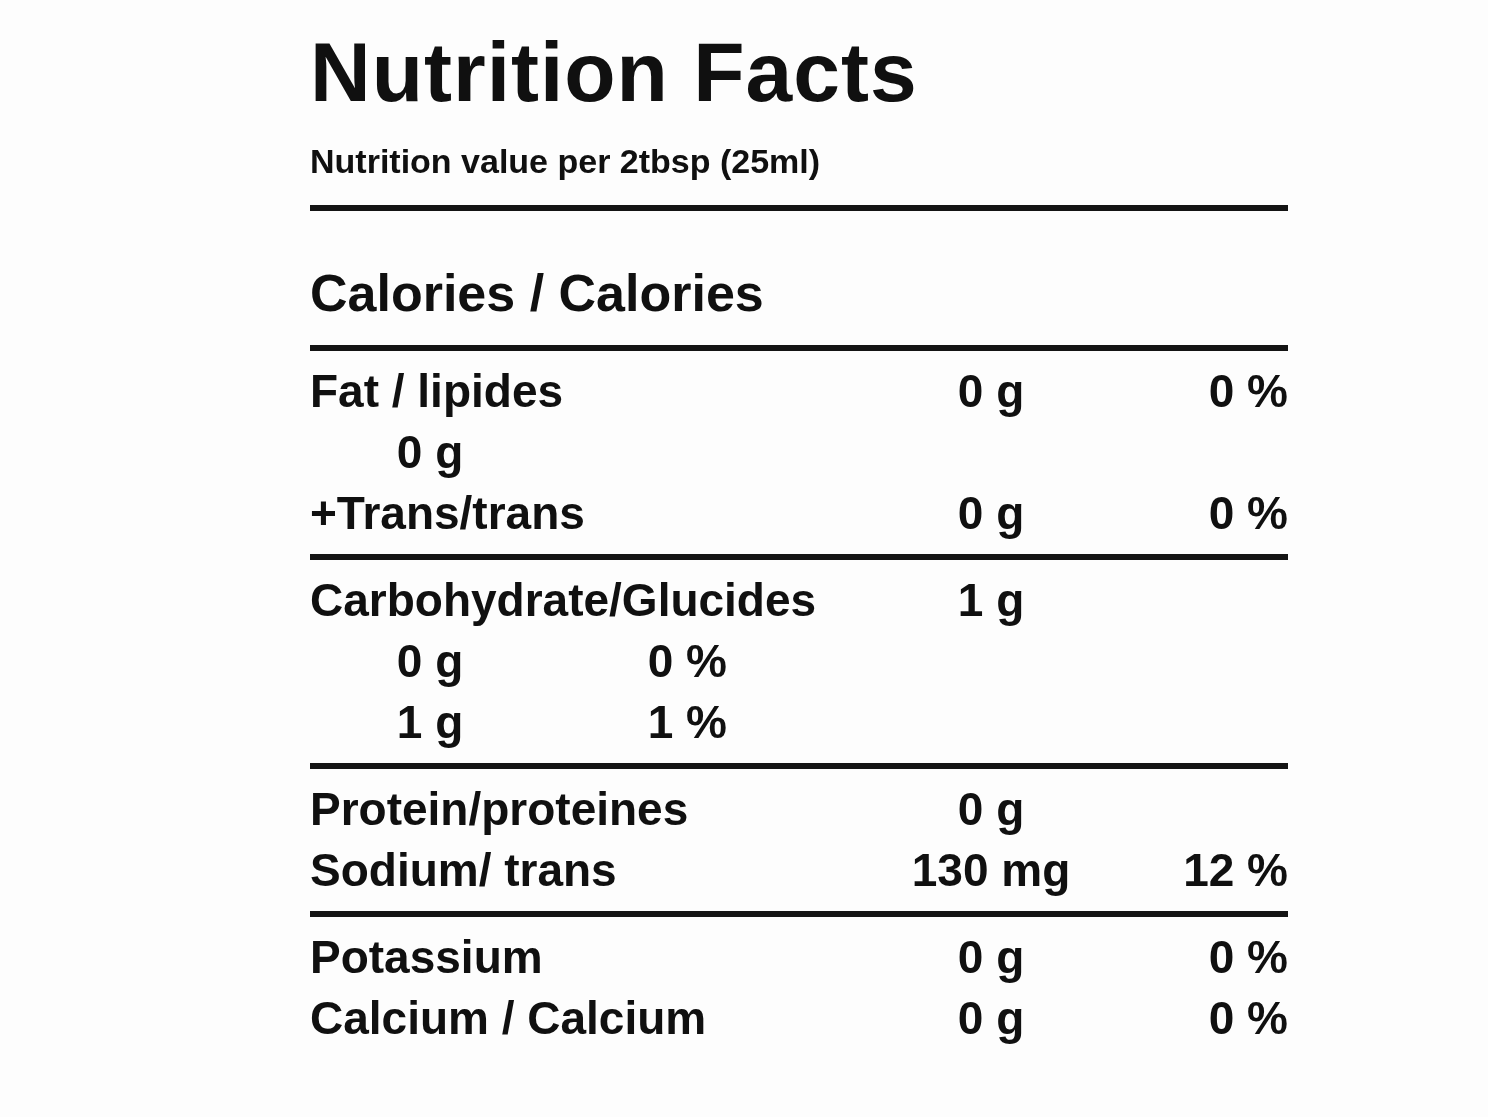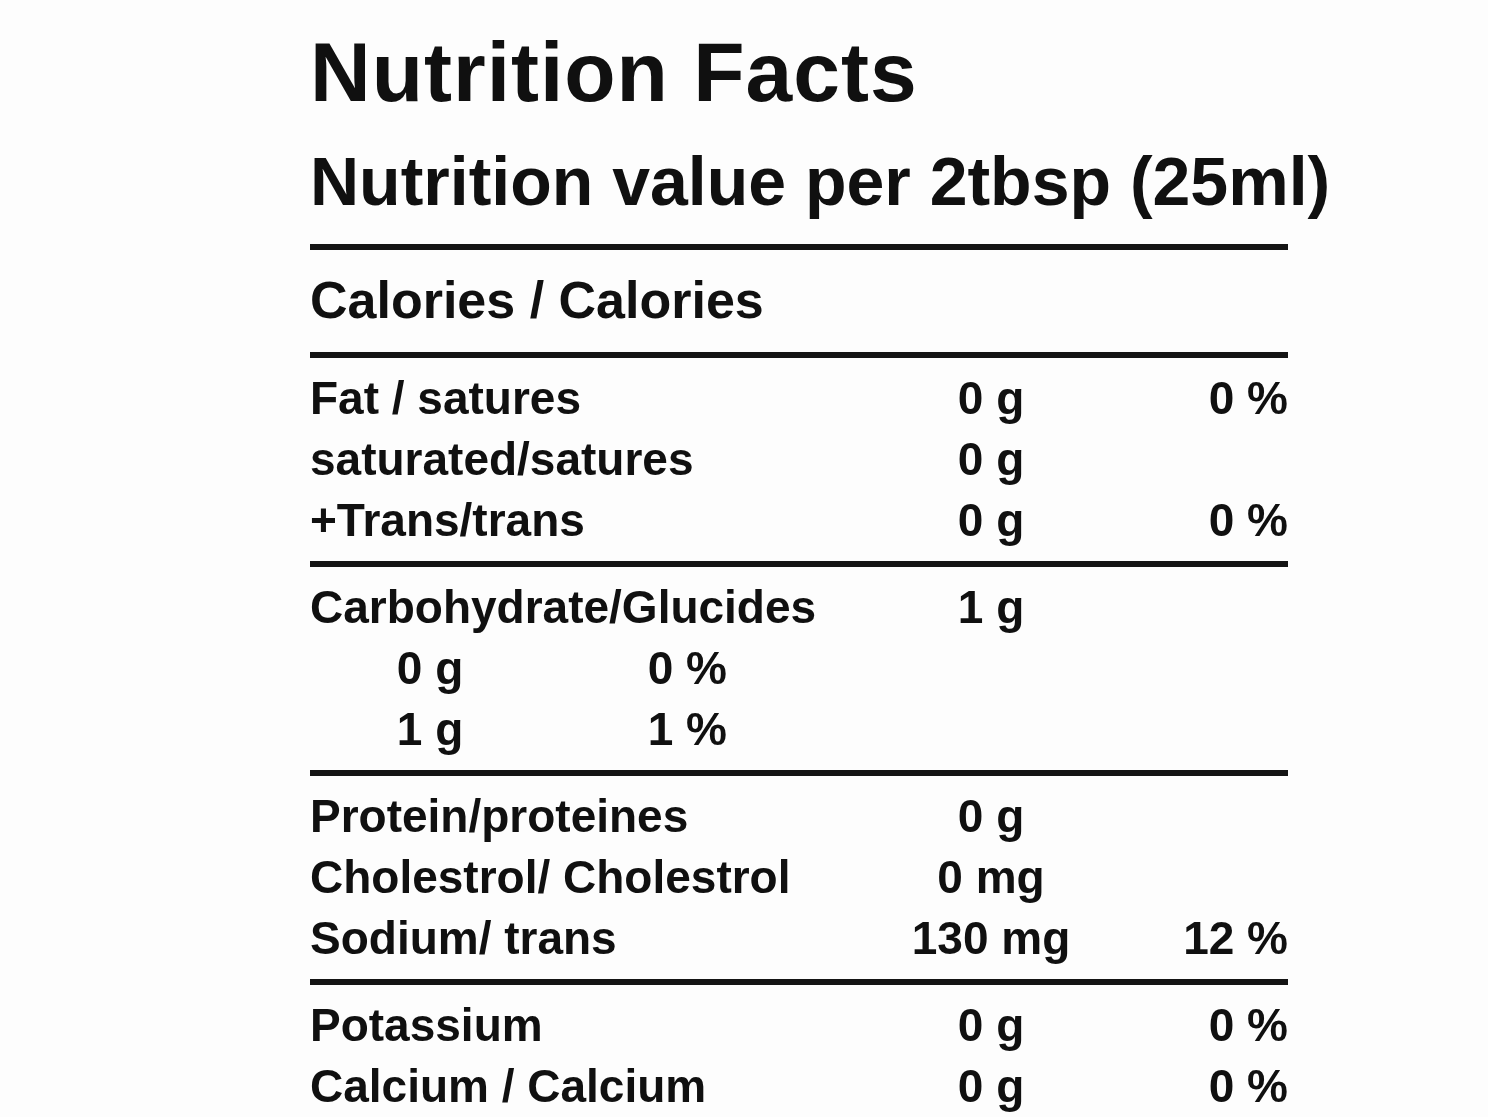--- a/index.html
+++ b/index.html
@@ -24,21 +24,21 @@
     width: 978px;
   }
   .title {
     font-size: 84px;
     line-height: 1.05;
     letter-spacing: 1px;
     white-space: nowrap;
   }
   .subtitle {
     margin-top: 26px;
-    font-size: 68px;
+    font-size: 34px;
     line-height: 1.15;
     white-space: nowrap;
   }
   .rule {
     height: 6px;
     background: #141414;
     border: none;
   }
   .rule-top { margin-top: 24px; }
   .row {
@@ -59,20 +59,21 @@
   }
   .row .dv {
     flex: 0 0 177px;
     text-align: right;
     white-space: nowrap;
   }
   .row-calories {
     padding: 24px 0 26px 0;
     font-size: 52px;
     line-height: 1.0;
+    margin-top: 32px;
   }
   .row-calories .amount {
     flex: 0 0 300px;
     text-align: left;
   }
   .section {
     padding: 10px 0 10px 0;
   }
   .section-last {
   }
@@ -89,26 +90,25 @@
     <div class="rule rule-top"></div>
 
     <div class="row row-calories">
       <span class="name">Calories / Calories</span>
     </div>
 
     <div class="rule"></div>
 
     <div class="section">
       <div class="row">
-        <span class="name">Fat / satures</span>
+        <span class="name">Fat / lipides</span>
         <span class="amount">0 g</span>
         <span class="dv">0 %</span>
       </div>
       <div class="row">
-        <span class="name">saturated/satures</span>
         <span class="amount">0 g</span>
         <span class="dv"></span>
       </div>
       <div class="row">
         <span class="name">+Trans/trans</span>
         <span class="amount">0 g</span>
         <span class="dv">0 %</span>
       </div>
     </div>
 
@@ -132,25 +132,20 @@
 
     <div class="rule"></div>
 
     <div class="section">
       <div class="row">
         <span class="name">Protein/proteines</span>
         <span class="amount">0 g</span>
         <span class="dv"></span>
       </div>
       <div class="row">
-        <span class="name">Cholestrol/ Cholestrol</span>
-        <span class="amount">0 mg</span>
-        <span class="dv"></span>
-      </div>
-      <div class="row">
         <span class="name">Sodium/ trans</span>
         <span class="amount">130 mg</span>
         <span class="dv">12 %</span>
       </div>
     </div>
 
     <div class="rule"></div>
 
     <div class="section section-last">
       <div class="row">

